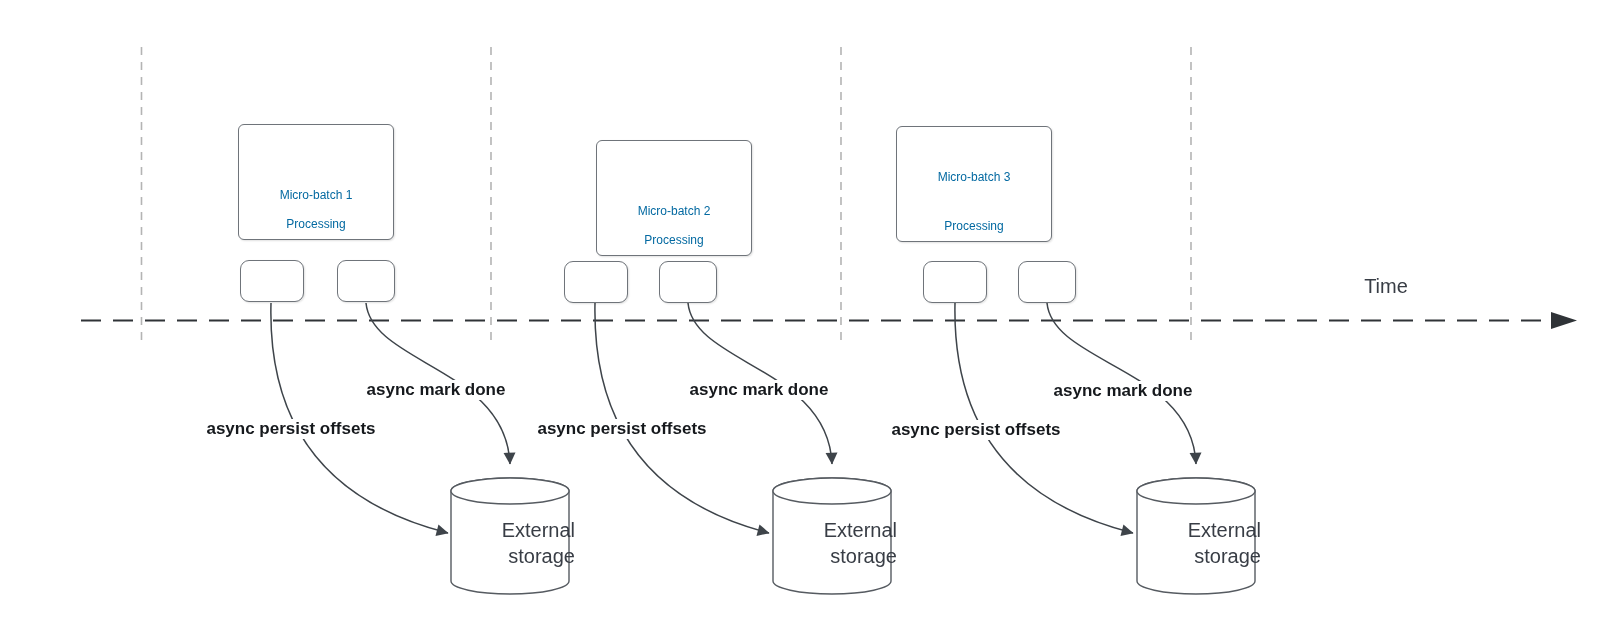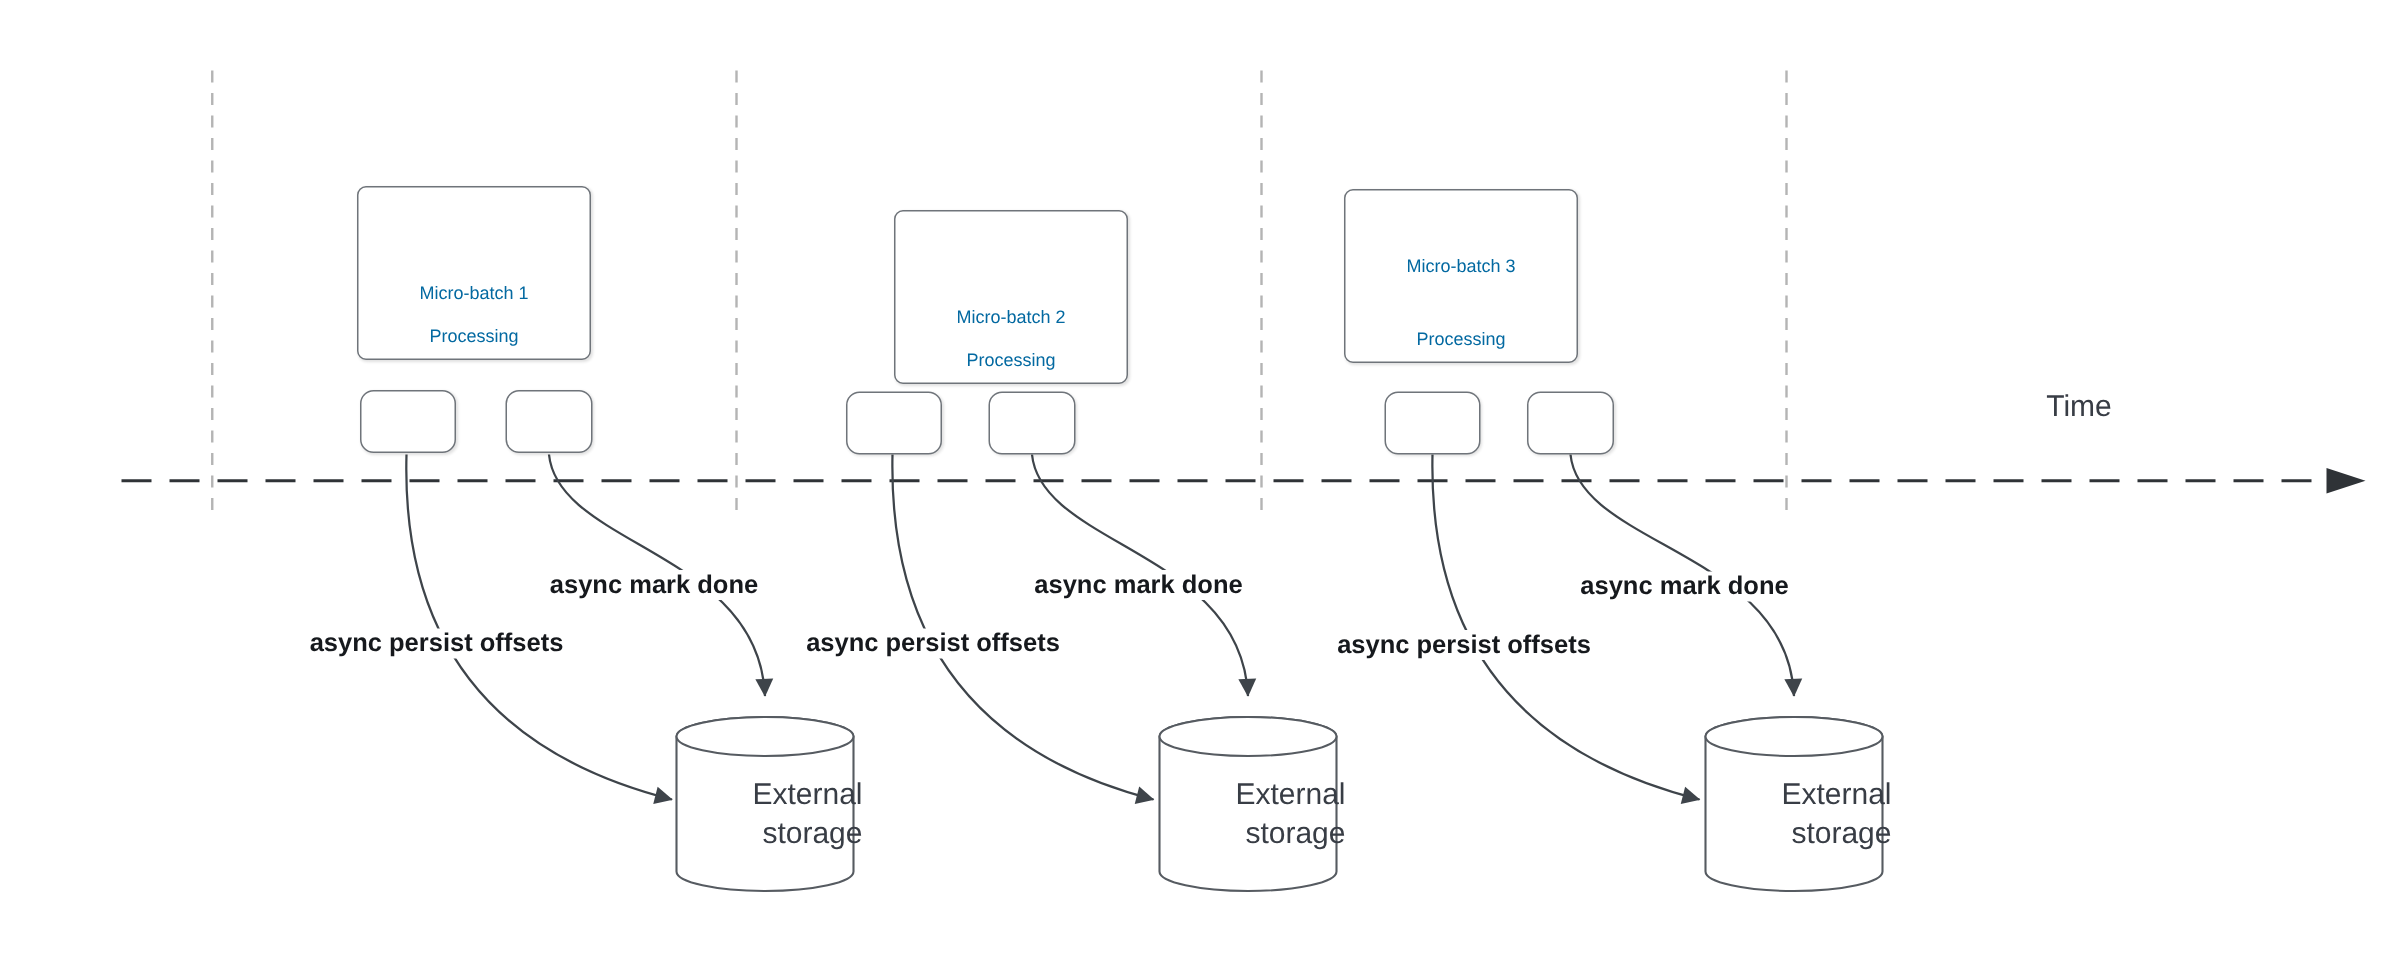--- a/index.html
+++ b/index.html
@@ -49,20 +49,21 @@
     text-align:right;
     font-size:20px;line-height:26px;color:#383d45;
     z-index:3;
   }
   .time-label{
     position:absolute;
     transform:translateX(-50%);
     font-size:20px;color:#383d45;
     z-index:3;
     white-space:nowrap;
+    margin-top:15px;
   }
 </style>
 </head>
 <body>
 
 <div id="canvas">
 
   <svg id="wires" width="1600" height="642" viewBox="0 0 1600 642">
     <defs>
       <marker id="arrow" viewBox="0 0 12 12" markerUnits="userSpaceOnUse" markerWidth="15" markerHeight="13" refX="11" refY="6" orient="auto">

